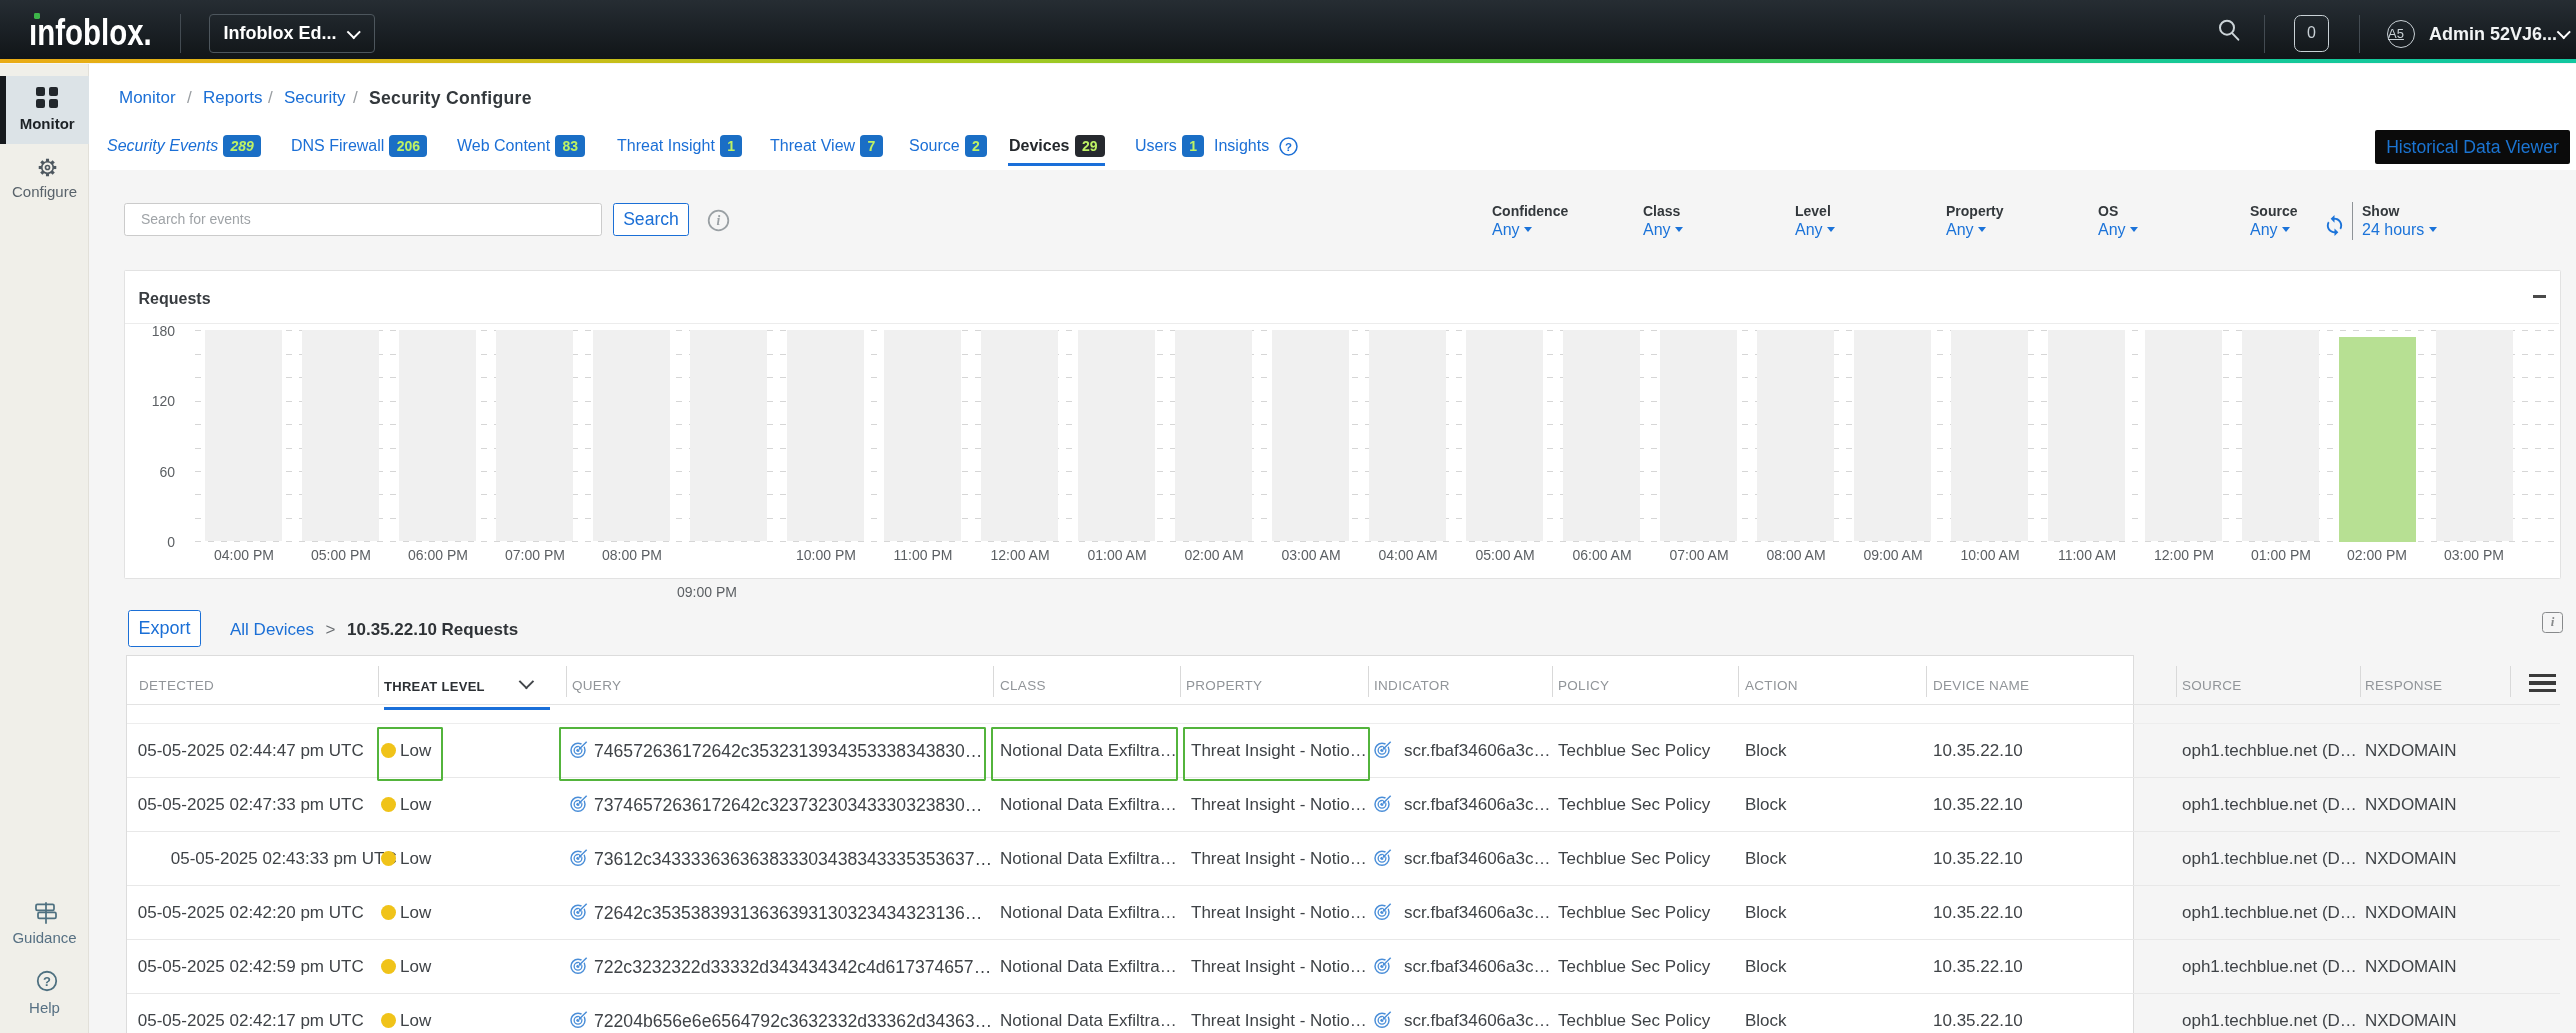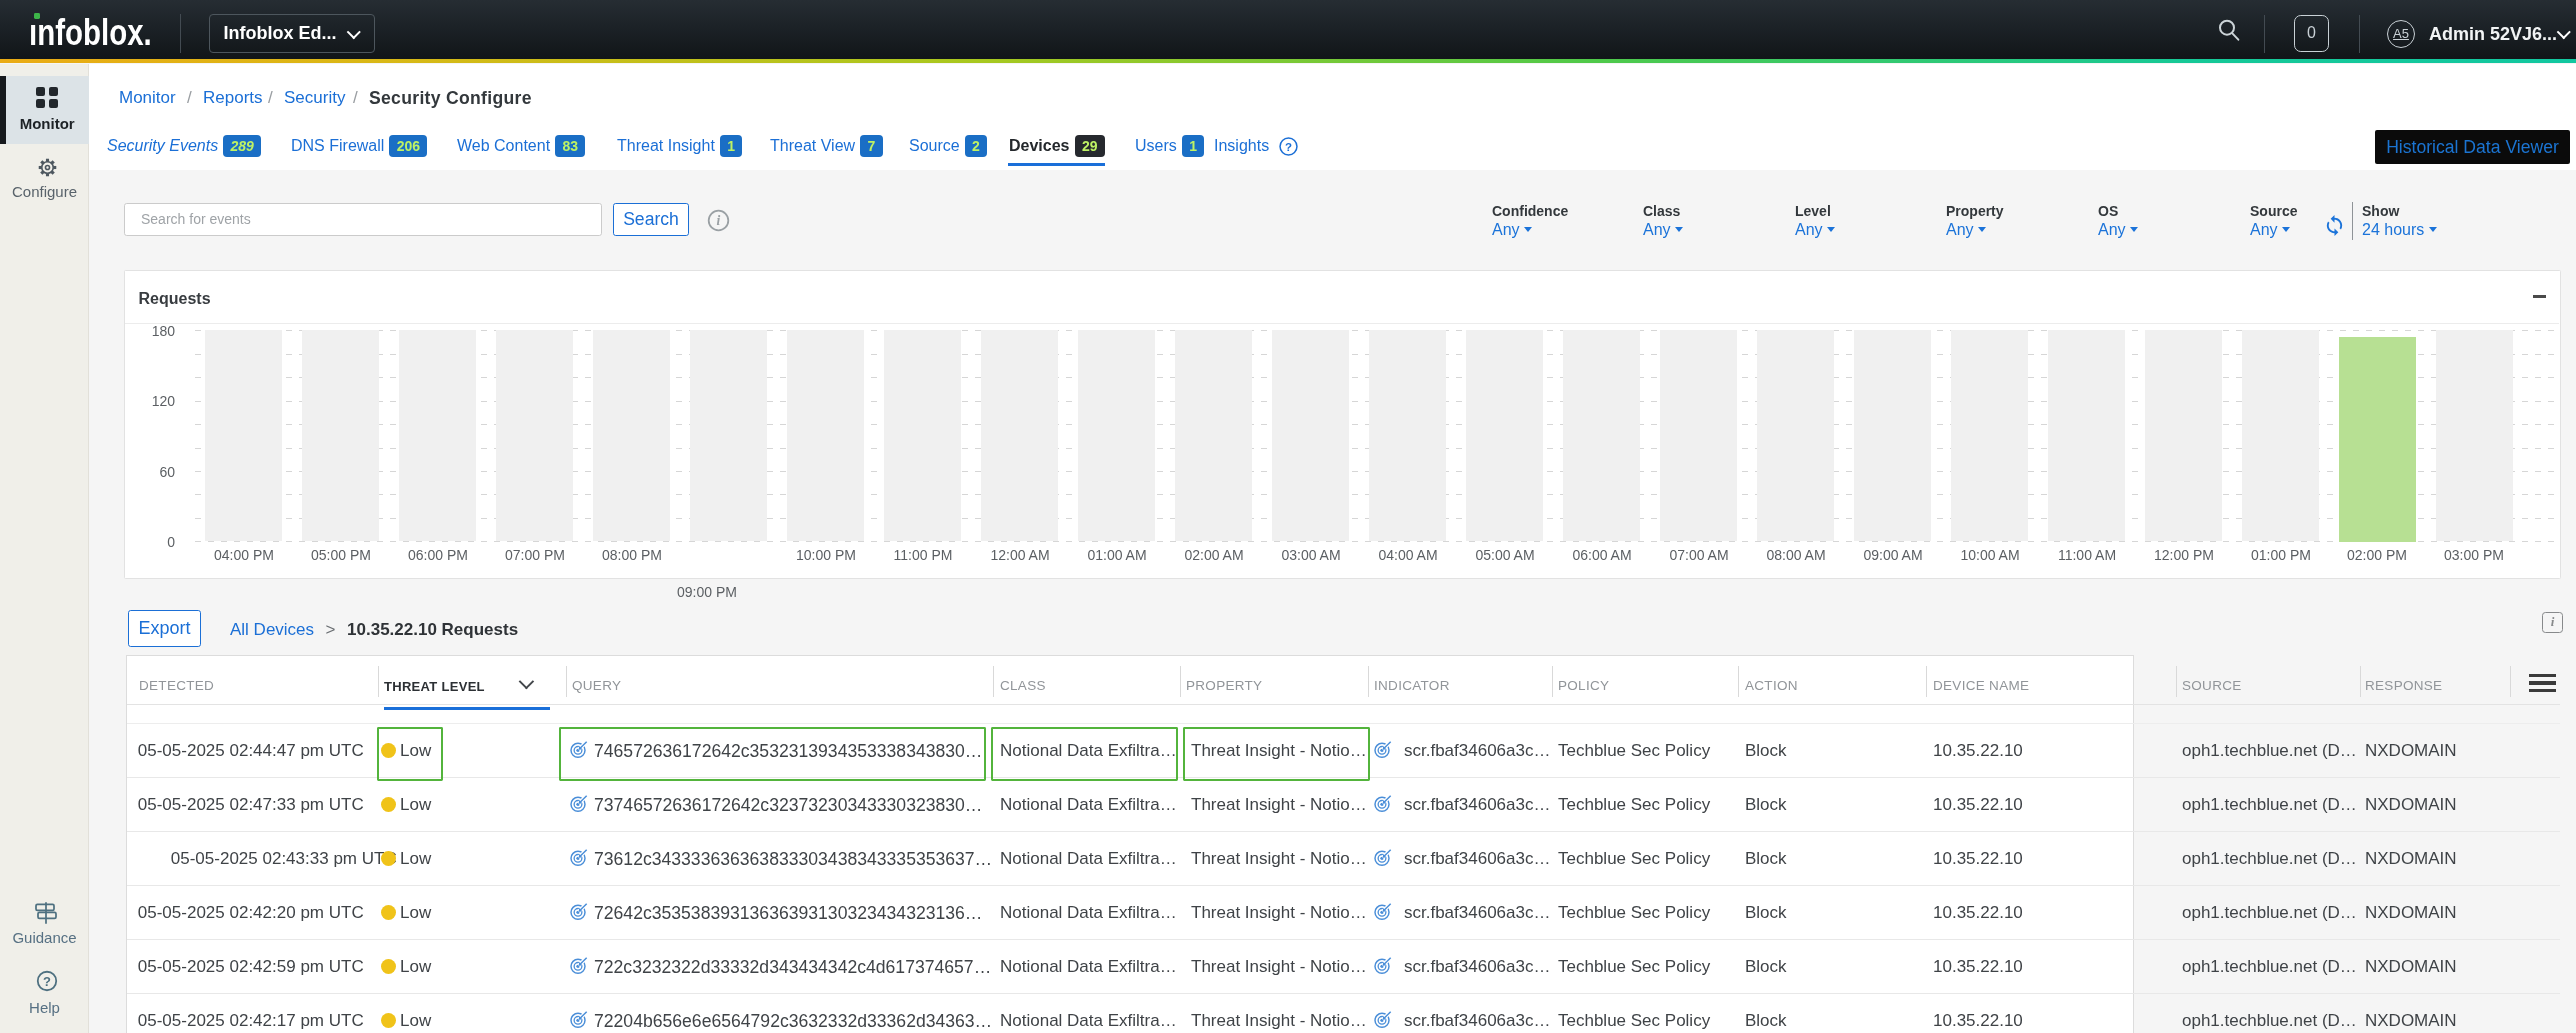--- a/index.html
+++ b/index.html
@@ -14,21 +14,21 @@
 #logodot { position:absolute; background:#3db549; border-radius:1.4px; }
 .hsep { position:absolute; width:1.4px; background:#434b52; }
 #hdrop { position:absolute; left:209px; top:13.5px; width:166px; height:39px; border:1.4px solid #4d565d; border-radius:4px;
   color:#fff; font-size:18px; font-weight:bold; line-height:36px; padding-left:13.5px; }
 .chev { position:absolute; width:9.5px; height:9.5px; border-right:2px solid #fff; border-bottom:2px solid #fff; transform:rotate(45deg); }
 
 #hsearch { position:absolute; left:2217px; top:18px; }
 #zbox { position:absolute; left:2294px; top:15px; width:35px; height:37px; border:1.7px solid #c9d1d6; border-radius:6.8px;
   color:#c9d1d6; font-size:16px; text-align:center; line-height:34px; }
 #avatar { position:absolute; left:2387px; top:19.6px; width:28px; height:28px; border:1.7px solid #c9d1d6; border-radius:50%;
-  color:#c9d1d6; font-size:13px; text-align:center; line-height:26px;text-decoration:underline; }
+  color:#c9d1d6; font-size:13px; text-align:left; line-height:26px;text-decoration:underline; }
 #adminname { position:absolute; left:2429px; top:24px; color:#f2f4f5; font-size:18px; font-weight:bold; }
 
 #sidebar { position:absolute; left:0; top:64px; width:89px; height:970px; background:#f0efe9; border-right:0.7px solid #e2e0d9; }
 #mon-active { position:absolute; left:0; top:11.5px; width:89px; height:68px; background:#dce3e7; }
 #mon-strip { position:absolute; left:0; top:0; width:6px; height:68px; background:#16191d; }
 .micon { position:absolute; width:8.8px; height:8.8px; background:#22272c; border-radius:2px; }
 .sbtxt { position:absolute; width:89px; text-align:center; font-size:15px; }
 .sbicon { position:absolute; left:34px; }
 
 #whitearea { position:absolute; left:89px; top:64px; width:2487px; height:106px; background:#fff; }

